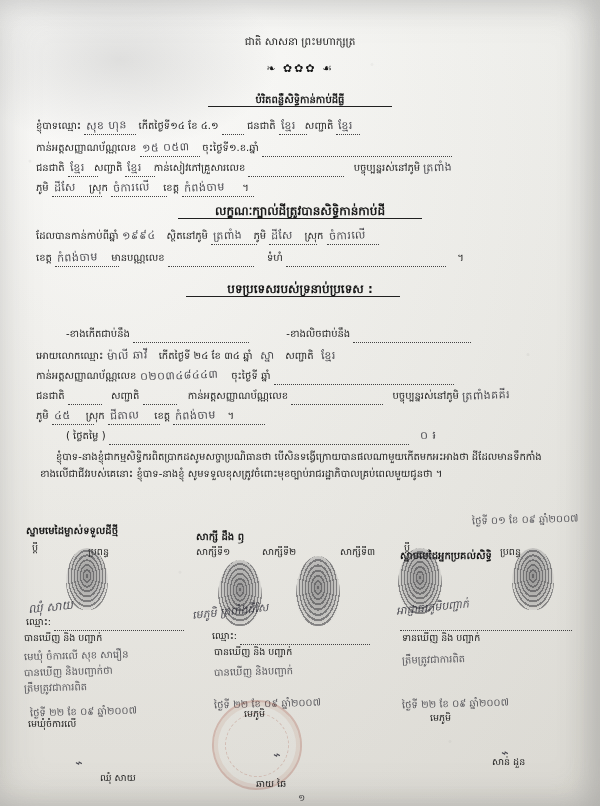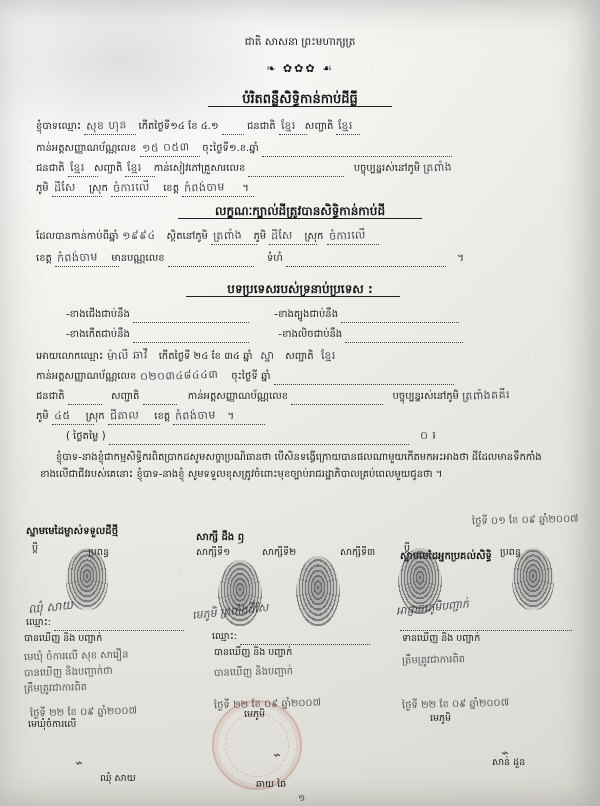--- a/index.html
+++ b/index.html
@@ -43,21 +43,21 @@
   }
 
   .kh{font-family:"DejaVu Sans", sans-serif;}
   .ctr{text-align:center;}
   .blk{position:absolute;}
 
   .title-kingdom{font-size:11px;letter-spacing:.2px;font-weight:bold;}
   .title-motto{font-size:10.5px;}
   .orn{font-size:11px;letter-spacing:2px;}
 
-  .doc-title{font-size:13px;font-weight:bold;}
+  .doc-title{font-size:10px;font-weight:bold;}
   .sec-title{font-size:12px;font-weight:bold;text-align:center;}
 
   .line{font-size:10px;line-height:19px;white-space:nowrap;}
   .lbl{display:inline-block;}
   
   .fill{
     display:inline-block;
     border-bottom:1px dotted #444;
     vertical-align:bottom;
     height:12px;
@@ -187,30 +187,24 @@
     <span class="lbl kh" style="margin-left:10px;">ទំហំ</span>
     <span class="fill" style="width:160px;"></span>
     <span style="margin-left:8px;">។</span>
   </div>
 
   <div class="blk ctr" style="left:0;top:278px;width:600px;">
     <span class="kh sec-title">បទប្រទេសរបស់ទ្រនាប់ប្រទេស :</span>
   </div>
   <div class="blk" style="left:186px;top:296px;width:214px;border-bottom:1.2px solid #222;"></div>
 
-  <div class="blk line" style="left:66px;top:304px;width:500px;">
-    <span class="lbl kh">-ខាងជើងជាប់នឹង</span>
-    <span class="fill" style="width:116px;"></span>
-    <span class="lbl kh" style="margin-left:22px;">-ខាងត្បូងជាប់នឹង</span>
-    <span class="fill" style="width:118px;"></span>
-  </div>
   <div class="blk line" style="left:66px;top:324px;width:500px;">
     <span class="lbl kh">-ខាងកើតជាប់នឹង</span>
     <span class="fill" style="width:116px;"></span>
-    <span class="lbl kh" style="margin-left:26px;">-ខាងលិចជាប់នឹង</span>
+    <span class="lbl kh" style="margin-left:34px;">-ខាងលិចជាប់នឹង</span>
     <span class="fill" style="width:118px;"></span>
   </div>
 
   <div class="blk line" style="left:36px;top:346px;width:530px;">
     <span class="lbl kh">អោយលោកឈ្មោះ</span>
     <span class="hand">ម៉ាលី   ឆាវី</span>
     <span class="lbl kh" style="margin-left:8px;">កើតថ្ងៃទី ២៤ ខែ ៣៤ ឆ្នាំ</span>
     <span class="hand" style="margin-left:4px;">ស្នា</span>
     <span class="lbl kh" style="margin-left:8px;">សញ្ជាតិ</span>
     <span class="hand" style="margin-left:4px;">ខ្មែរ</span>

